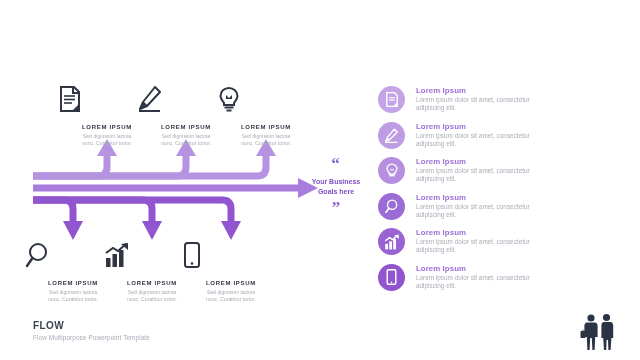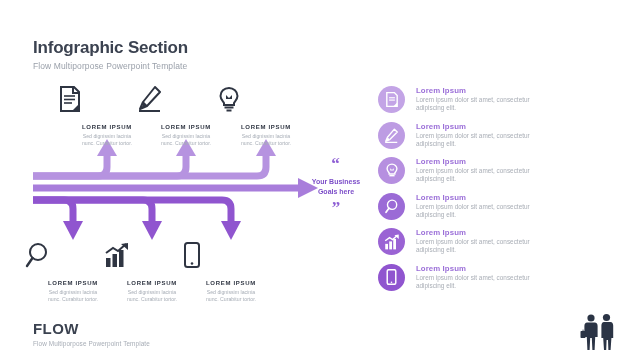--- a/index.html
+++ b/index.html
@@ -65,34 +65,30 @@
     color:#9b6fd8;letter-spacing:0.1px;
   }
   .row .r-body{
     position:absolute;left:38px;top:10px;font-size:6.4px;color:#a9aeb6;
     line-height:8.3px;width:170px;
   }
   .row .r-body span{display:block;}
 
   
   .footer{position:absolute;left:33px;top:320px;}
-  .f-title{font-size:15px;font-weight:bold;color:#3b4250;letter-spacing:0.4px;}
+  .f-title{font-size:10px;font-weight:bold;color:#3b4250;letter-spacing:0.4px;}
   .f-sub{font-size:6.4px;color:#a7adb6;margin-top:3px;letter-spacing:0.1px;}
 
   .people{position:absolute;left:578px;top:312px;width:44px;height:40px;}
 </style>
 </head>
 <body>
 
 <div class="slide">
 
-  <div class="header">
-    <div class="title">Infographic Section</div>
-    <div class="subtitle">Flow Multiporpose Powerpoint Template</div>
-  </div>
 
   <div class="diagram">
 
     <svg width="372" height="360" viewBox="0 0 372 360">
 
       <g fill="none" stroke="#b693e0" stroke-width="7" stroke-linecap="butt">
         <path d="M33,176 L98,176 Q107,176 107,167 L107,152"></path>
         <path d="M33,176 L177,176 Q186,176 186,167 L186,152"></path>
         <path d="M33,176 L257,176 Q266,176 266,167 L266,152"></path>
       </g>

